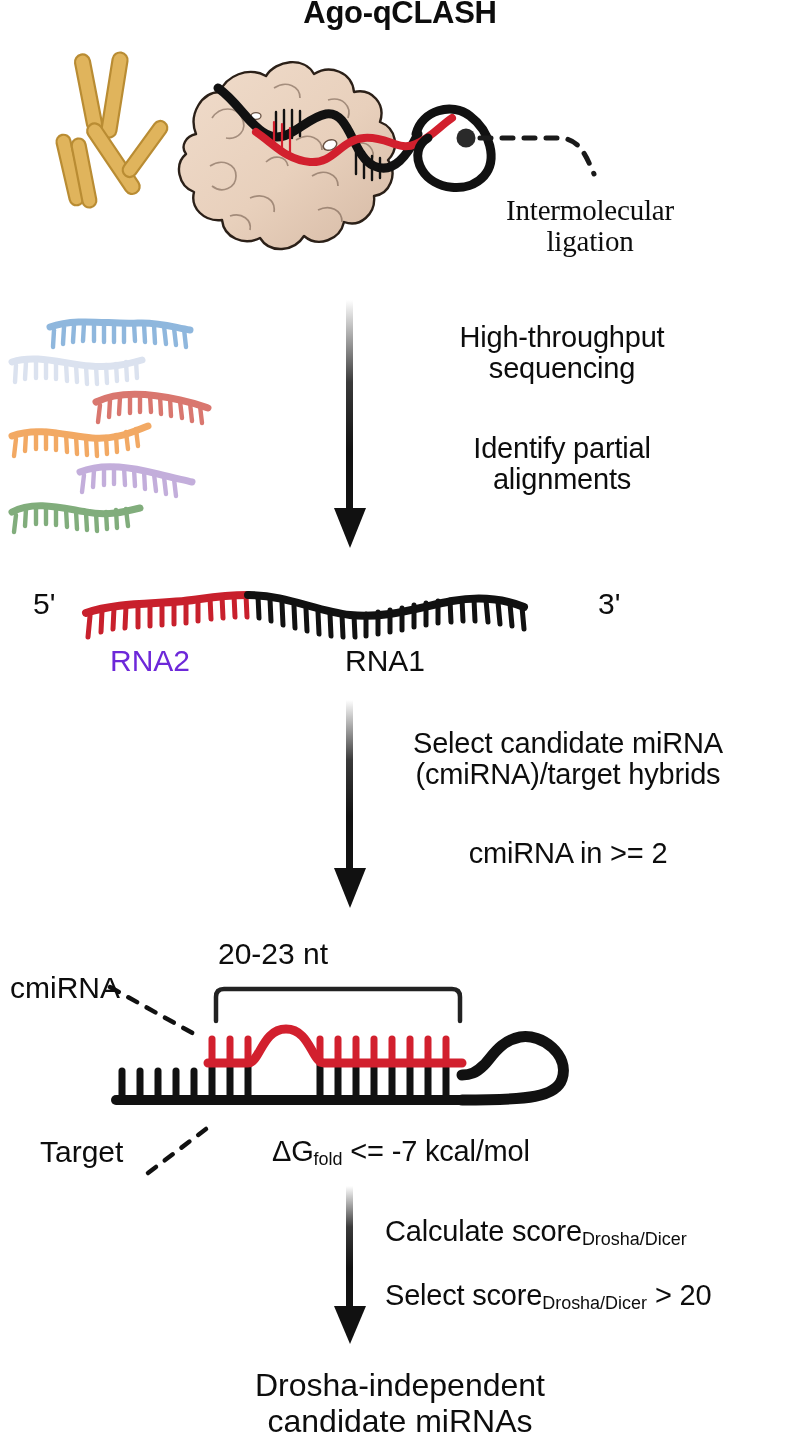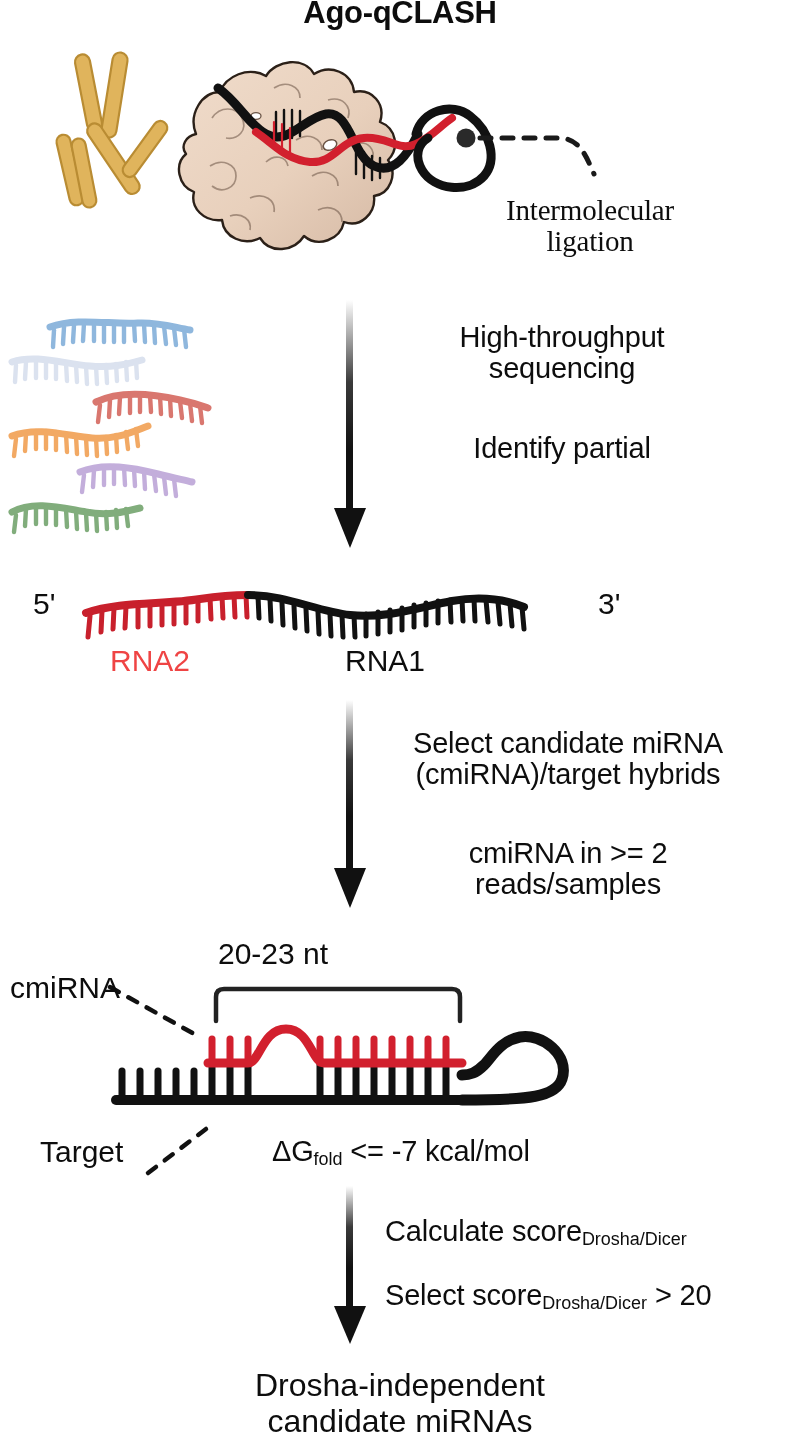--- a/index.html
+++ b/index.html
@@ -10,21 +10,21 @@
   }
   .stage{position:absolute;left:0;top:0;width:800px;height:1451px;}
   .abs{position:absolute;}
   .txt{position:absolute;white-space:nowrap;line-height:1.06;}
   .ctr{text-align:center;}
   .title{
     font-size:31px;font-weight:bold;letter-spacing:-0.3px;
   }
   .step{font-size:29px;font-weight:normal;letter-spacing:-0.2px;}
   .lbl{font-size:30px;}
-  .red{color:#ef4444;}
+  .red{color:#6d28d9;}
   .sub{font-size:0.62em;vertical-align:-0.22em;letter-spacing:0;}
   .final{font-size:32px;line-height:1.12;text-align:center;}
   svg{display:block;overflow:visible;}
 </style>
 </head>
 <body>
 
 <div class="stage">
 
   <div class="txt title ctr" style="left:0;top:-3px;width:800px;">Ago-qCLASH</div>
@@ -249,20 +249,21 @@
     <polygon points="9,208 41,208 25,248" fill="#111111"></polygon>
   </svg>
 
   <div class="txt step ctr" style="left:382px;top:322px;width:360px;">
     <div>High-throughput</div>
     <div>sequencing</div>
   </div>
 
   <div class="txt step ctr" style="left:382px;top:433px;width:360px;">
     <div>Identify partial</div>
+    <div>alignments</div>
   </div>
 
   <div class="txt lbl" style="left:33px;top:588px;">5'</div>
   <div class="txt lbl" style="left:598px;top:588px;">3'</div>
 
   <svg class="abs" style="left:80px;top:585px;" width="510" height="70" viewBox="0 0 510 70">
 
     <g stroke="#c8202c" fill="none" stroke-linecap="round">
       <path d="M6 28 C40 16 84 20 120 14 C140 11 156 10 168 10" stroke-width="8"></path>
       <g stroke-width="5">
@@ -328,21 +329,20 @@
     <polygon points="9,168 41,168 25,208" fill="#111111"></polygon>
   </svg>
 
   <div class="txt step ctr" style="left:368px;top:728px;width:400px;">
     <div>Select candidate miRNA</div>
     <div>(cmiRNA)/target hybrids</div>
   </div>
 
   <div class="txt step ctr" style="left:368px;top:838px;width:400px;">
     <div>cmiRNA in &gt;= 2</div>
-    <div>reads/samples</div>
   </div>
 
   <div class="txt lbl" style="left:218px;top:938px;">20-23 nt</div>
 
   <svg class="abs" style="left:10px;top:975px;" width="640" height="160" viewBox="0 0 640 160">
 
     <path d="M206 46 L206 22 Q206 14 214 14 L442 14 Q450 14 450 22 L450 46" fill="none" stroke="#222222" stroke-width="4.5" stroke-linecap="round"></path>
 
     <g fill="none" stroke="#111111" stroke-linecap="round">
       <path d="M106 125 L452 125" stroke-width="10"></path>

